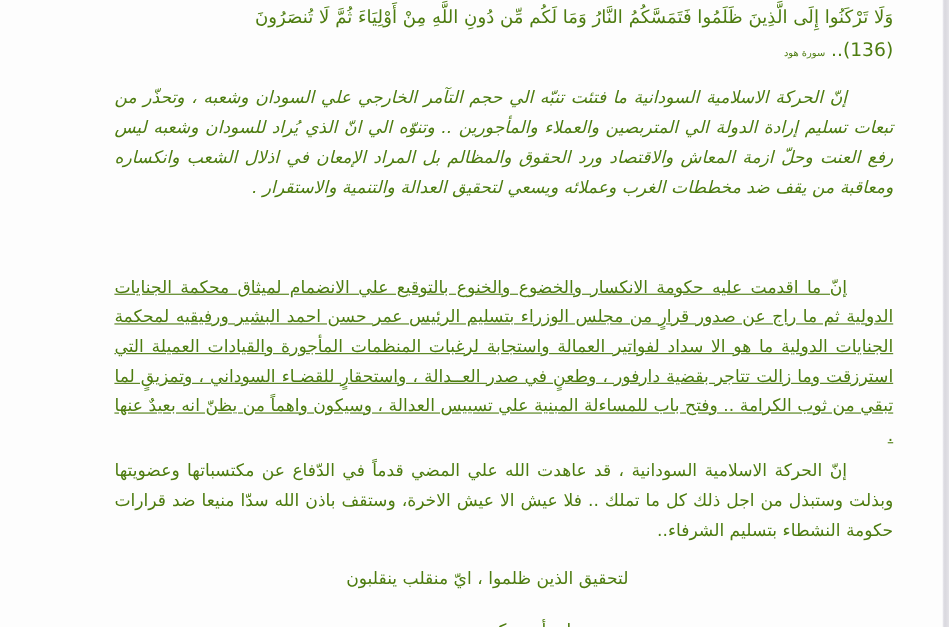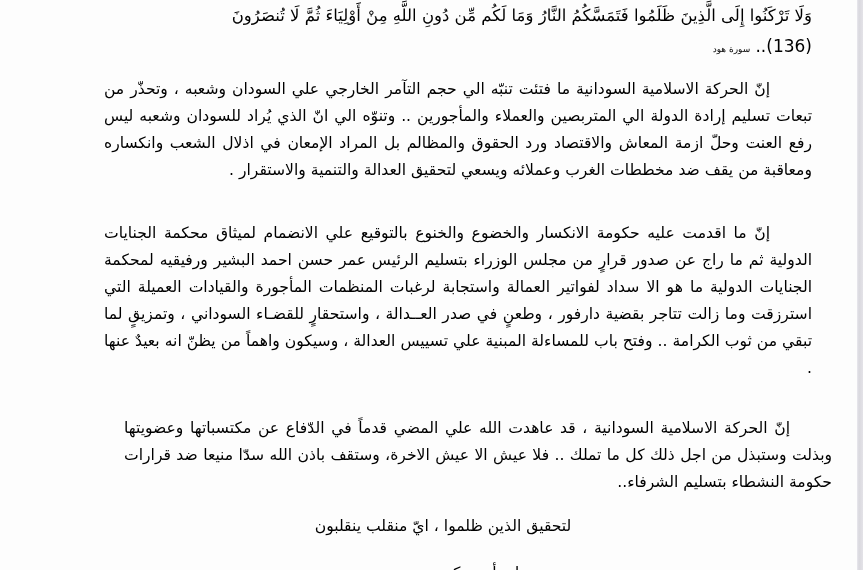--- a/index.html
+++ b/index.html
@@ -25,21 +25,21 @@
     height: 570px;
     background: linear-gradient(to right, #e9e8ee 0px, #d9d8de 2px, #e4e3e8 6px);
   }
   .content {
     position: absolute;
     top: 0;
     left: 104px;
     width: 708px;
     direction: rtl;
     font-family: "DejaVu Sans", sans-serif;
-    color: #000000;
+    color: #4d7c0f;
   }
   .verse {
     font-family: "DejaVu Serif", serif;
     font-size: 16.5px;
     line-height: 30px;
     text-align: justify;
     text-align-last: right;
     margin: 0;
     padding-top: 1px;
   }
@@ -51,23 +51,23 @@
     font-size: 9px;
   }
   .para {
     font-size: 15.6px;
     line-height: 27px;
     text-align: justify;
     text-align-last: right;
     margin: 0;
   }
   .para .indent { display: inline-block; width: 42px; }
-  .p1 { position: absolute; top: 76px; left: 0; width: 708px; }
-  .p2 { position: absolute; top: 220px; left: 0; width: 708px; }
-  .p3 { position: absolute; top: 415px; left: 0; width: 708px; margin-left: 20px; }
+  .p1 { position: absolute; top: 76px; left: 0; width: 708px; font-style: italic; }
+  .p2 { position: absolute; top: 248px; left: 0; width: 708px; text-decoration: underline; }
+  .p3 { position: absolute; top: 415px; left: 0; width: 708px; }
   .closing {
     position: absolute;
     top: 513px;
     left: 0;
     width: 708px;
     font-size: 15.6px;
     line-height: 27px;
     text-align: center;
     margin: 0;
   }

